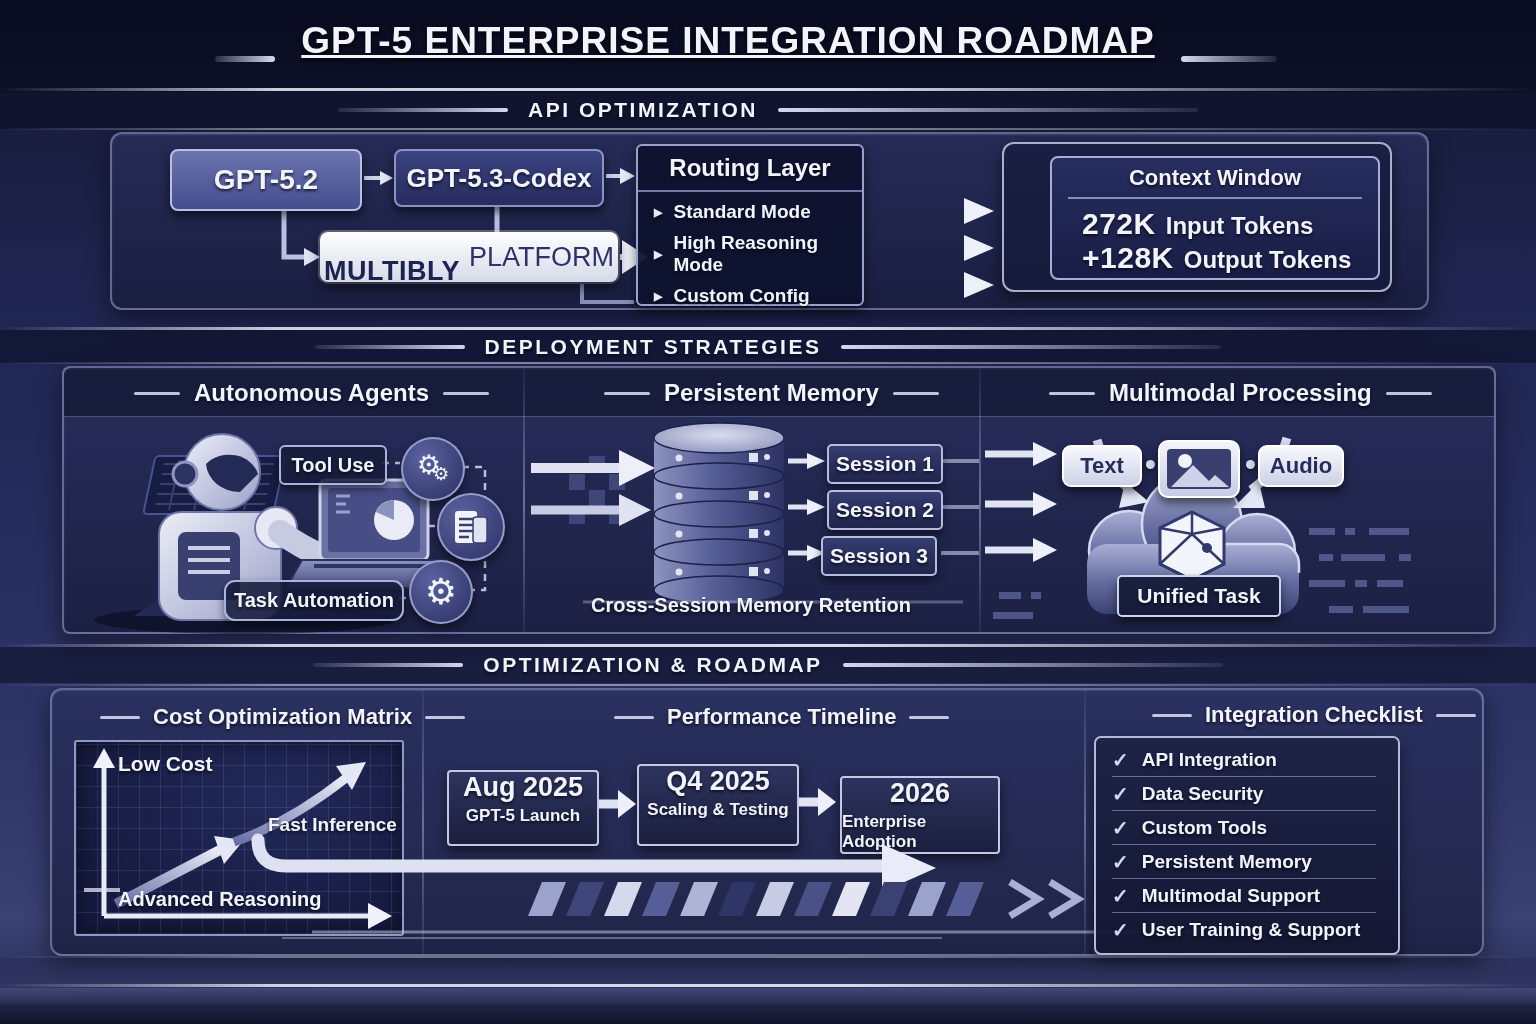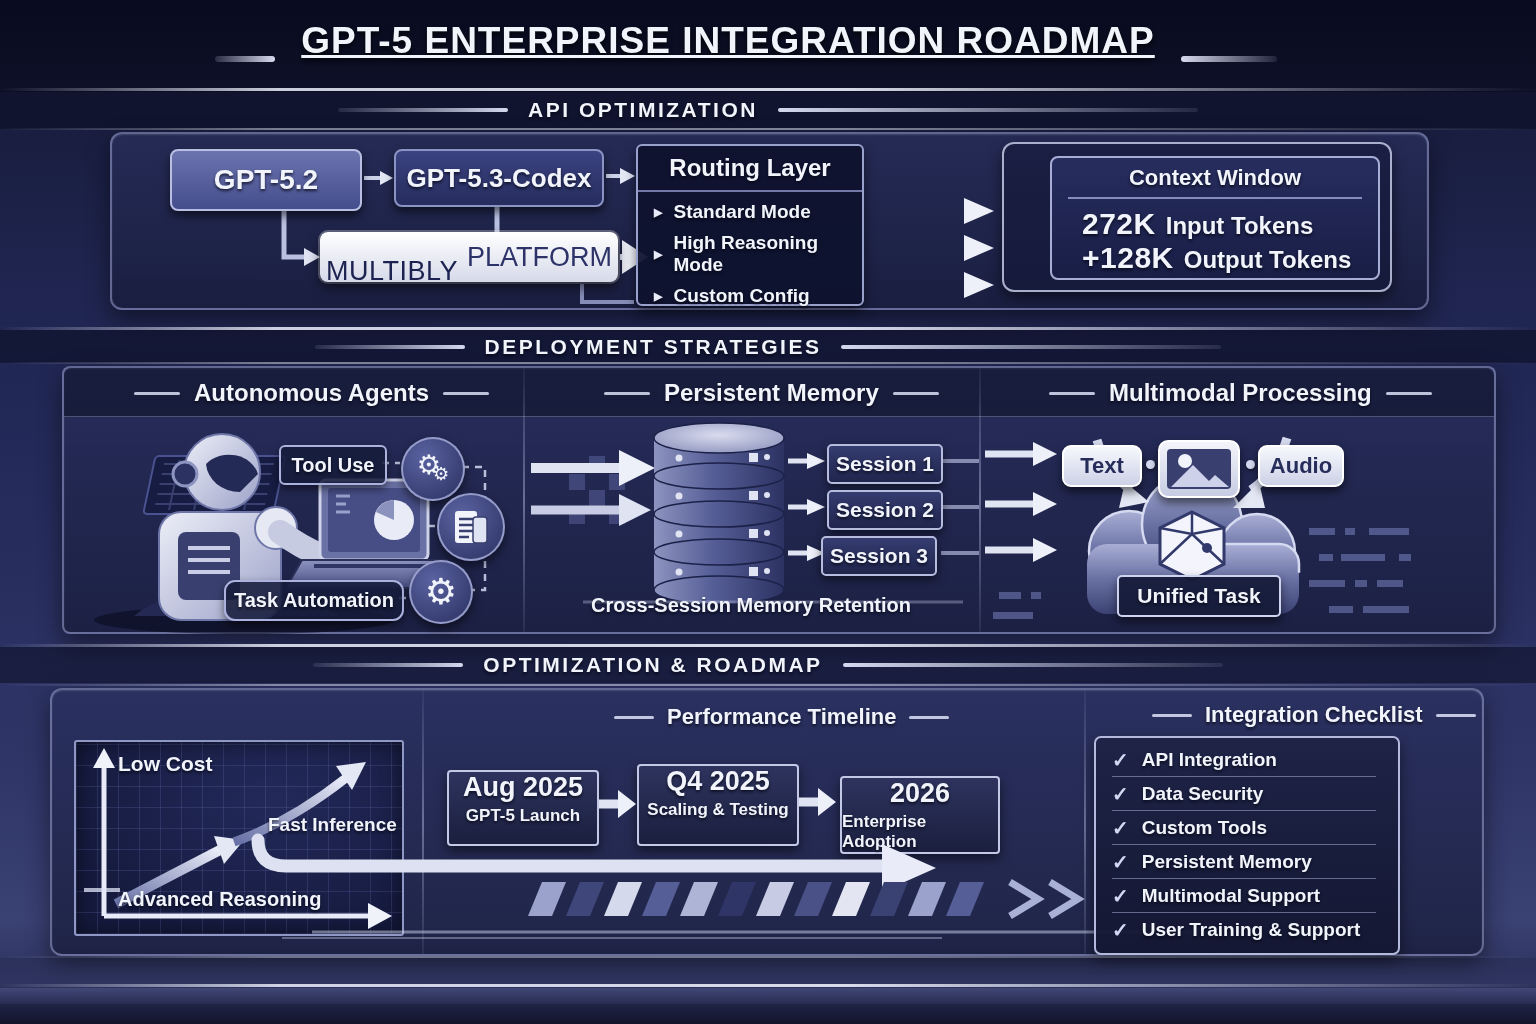--- a/index.html
+++ b/index.html
@@ -42,21 +42,21 @@
   .ctx-outer{position:absolute;border:2px solid rgba(206,212,240,.8);border-radius:12px;background:rgba(18,22,52,.55);box-shadow:0 6px 14px rgba(0,0,0,.5);}
   .ctx-inner{position:absolute;left:46px;top:12px;right:10px;bottom:10px;border:2px solid #a7aed6;border-radius:8px;
     background:linear-gradient(180deg,#272d5e,#191e46);padding-top:7px;}
   .ctx-inner .ti{text-align:center;font-size:22px;font-weight:700;}
   .ctx-inner .rule{height:2px;margin:6px 16px 8px 16px;background:rgba(150,158,208,.85);}
   .ctx-line{padding-left:30px;font-weight:700;}
   .ctx-line .v{font-size:30px;font-weight:800;letter-spacing:.5px;}
   .ctx-line .l{font-size:24px;margin-left:10px;}
   .multibly{position:absolute;display:flex;align-items:center;justify-content:center;gap:9px;border-radius:8px;
     background:linear-gradient(180deg,#ffffff,#d6dae9);box-shadow:0 6px 12px rgba(0,0,0,.55),0 0 0 2px rgba(255,255,255,.3);}
-  .multibly .m1{font-size:27px;font-weight:400;color:#1d2350;letter-spacing:.5px;margin-top:28px;}
+  .multibly .m1{font-size:27px;font-weight:700;color:#1d2350;letter-spacing:.5px;margin-top:28px;}
   .multibly .m2{font-size:27px;font-weight:400;color:#2d3368;}
   
   .col-title{position:absolute;display:flex;align-items:center;gap:14px;font-size:24px;font-weight:700;}
   .col-title .seg{height:3px;width:46px;border-radius:2px;background:rgba(220,225,248,.85);}
   .chipbox{position:absolute;display:flex;align-items:center;justify-content:center;border-radius:6px;
     background:rgba(22,27,58,.88);border:2px solid #aab2dd;font-size:20px;font-weight:700;box-shadow:0 4px 9px rgba(0,0,0,.5);}
   .circle{position:absolute;border-radius:50%;display:flex;align-items:center;justify-content:center;
     background:radial-gradient(circle at 35% 30%,#5a62a0,#2b3161);border:2px solid rgba(165,172,215,.85);box-shadow:0 5px 10px rgba(0,0,0,.5);}
   .sess{position:absolute;display:flex;align-items:center;justify-content:center;border-radius:5px;
     background:linear-gradient(180deg,#353c70,#1f254c);border:2px solid #b6bcde;font-size:21px;font-weight:700;box-shadow:0 4px 9px rgba(0,0,0,.5);}
@@ -428,20 +428,25 @@
     <div class="seg" style="width:150px;"></div>
     <div class="t txt">OPTIMIZATION &amp; ROADMAP</div>
     <div class="seg r" style="width:380px;"></div>
   </div>
   <div class="hline" style="top:684px;height:2px;opacity:.6;"></div>
 
   <div class="panel" style="left:50px;top:688px;width:1430px;height:264px;">
     <div class="vdiv" style="left:370px;top:0;height:264px;"></div>
     <div class="vdiv" style="left:1032px;top:0;height:264px;"></div>
 
+    <div class="mini-head txt" style="left:48px;top:14px;">
+      <div class="seg"></div>
+      <span>Cost Optimization Matrix</span>
+      <div class="seg"></div>
+    </div>
     <div class="chartbox" style="left:22px;top:50px;width:326px;height:192px;"></div>
     <svg style="left:22px;top:50px;" width="326" height="192" viewBox="0 0 326 192">
       <defs>
         <linearGradient id="diag" x1="0" y1="1" x2="1" y2="0">
           <stop offset="0" stop-color="#6770a6"></stop>
             <stop offset="1" stop-color="#e9ecf8"></stop>
         </linearGradient>
       </defs>
       <line x1="30" y1="176" x2="30" y2="26" stroke="#e8ebf7" stroke-width="5"></line>
       <polygon points="19,28 30,8 41,28" fill="#f0f2fa"></polygon>

